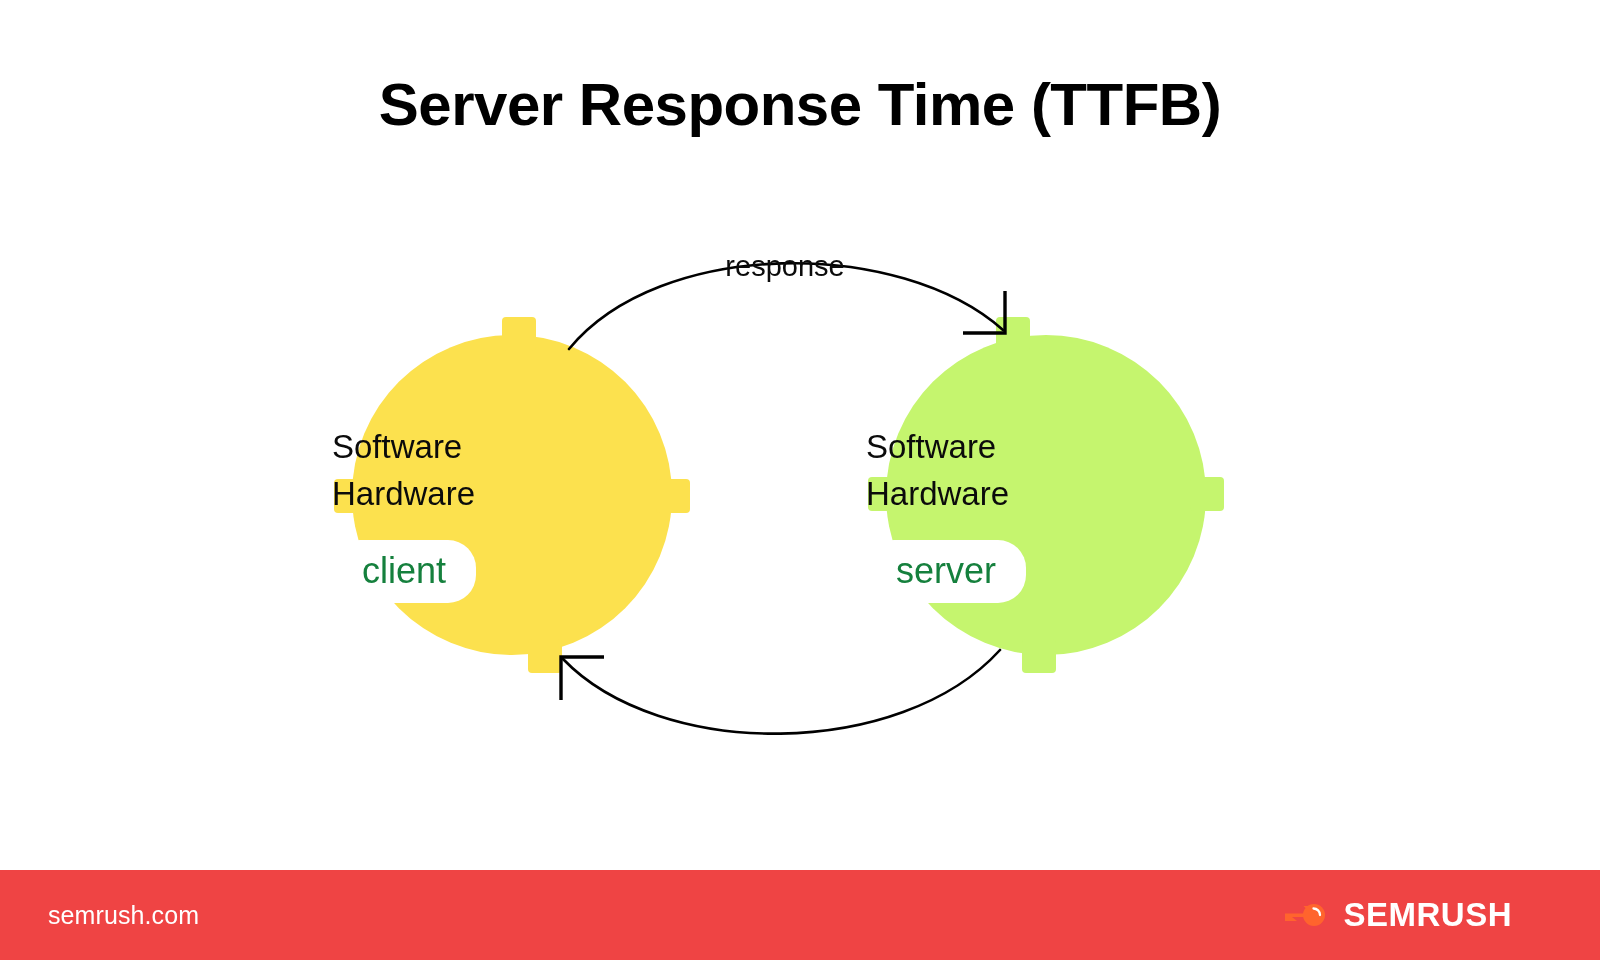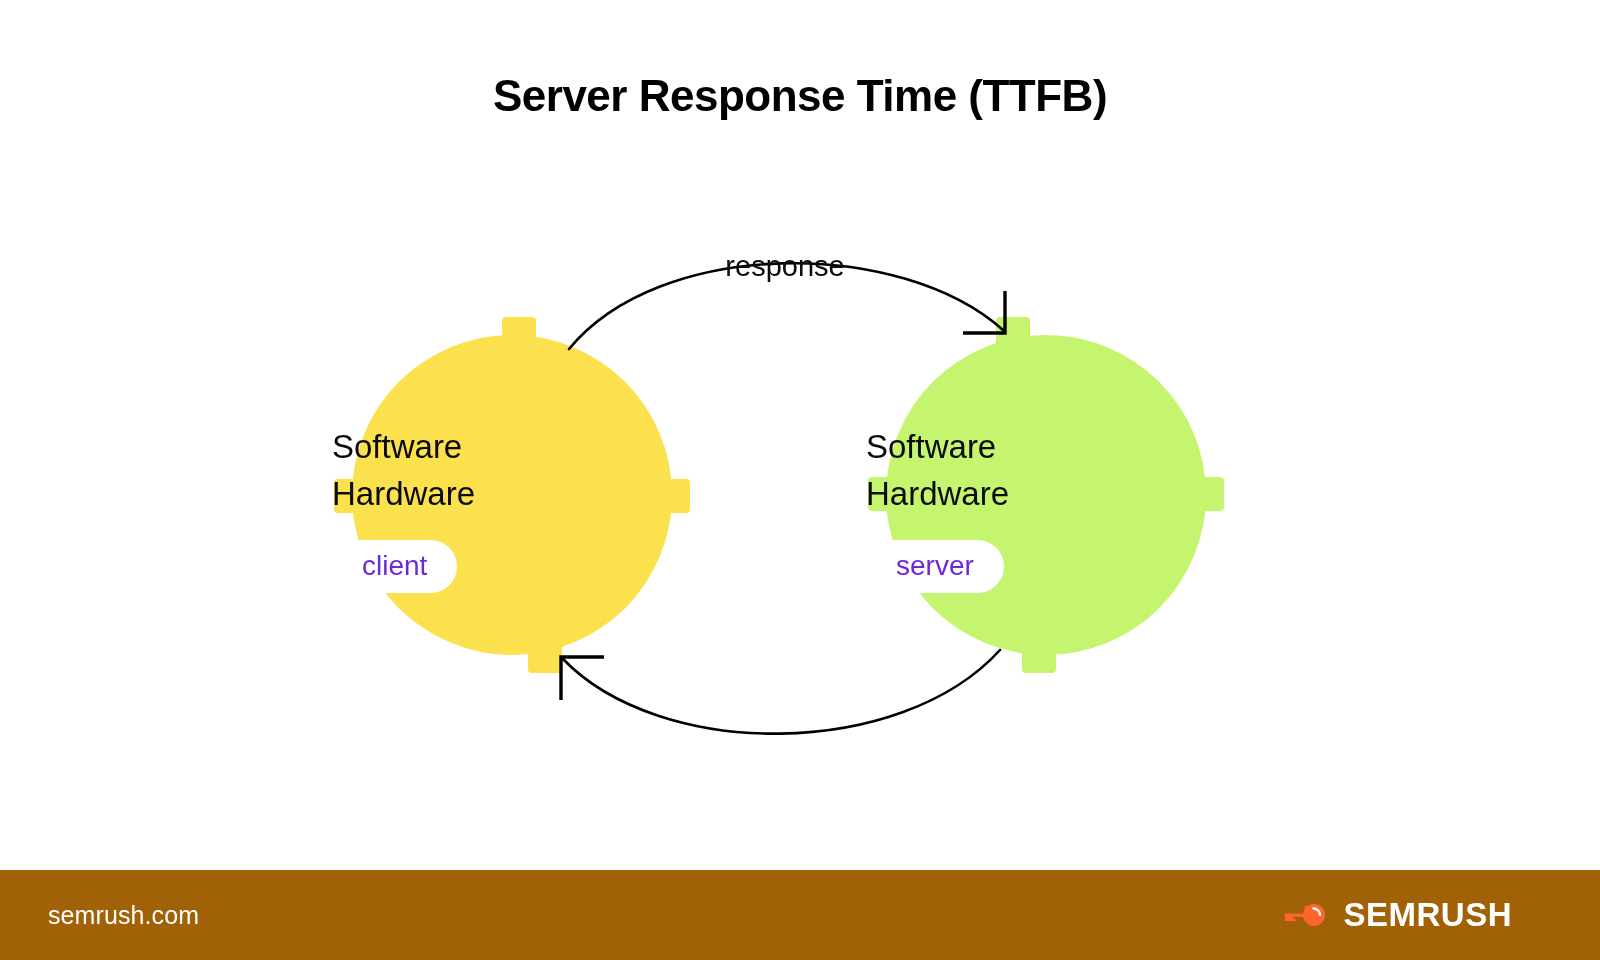--- a/index.html
+++ b/index.html
@@ -13,21 +13,21 @@
     position:relative;
     width:1600px; height:960px;
     background:#ffffff;
   }
 
   
   #page-title {
     position:absolute;
     top:72px; left:0; width:1600px;
     text-align:center;
-    font-size:44px;
+    font-size:60px;
     font-weight:bold;
     letter-spacing:-0.5px;
     color:#000000;
     line-height:1.1;
   }
 
   
   #diagram {
     position:absolute;
     top:0; left:0;
@@ -48,23 +48,23 @@
   .node-line {
     font-size:33px;
     line-height:1.42;
     color:#0b0b0b;
   }
   .node-pill {
     display:inline-block;
     background:#ffffff;
     border-radius:28px;
     padding:9px 30px 11px 30px;
-    font-size:28px;
+    font-size:36px;
     line-height:1.2;
-    color:#6d28d9;
+    color:#15803d;
   }
   #client-text { left:332px; top:424px; width:360px; }
   #server-text { left:866px; top:424px; width:360px; }
   .pill-wrap { margin-top:22px; }
 
   
   .edge-label {
     position:absolute;
     font-size:29px;
     color:#0b0b0b;
@@ -157,21 +157,21 @@
       <div class="node-line">Software</div>
       <div class="node-line">Hardware</div>
       <div class="pill-wrap">
         <span class="node-pill">server</span>
       </div>
     </div>
 
     <div class="edge-label" id="label-request">response</div>
   </div>
 
-  <div id="footer" style="background: #a16207; padding-left: 48px;">
+  <div id="footer" style="background: #ef4444; padding-left: 48px;">
     <div id="footer-url" style="color: rgb(255, 255, 255);">semrush.com</div>
 
     <div id="footer-logo">
       <svg width="48" height="34" viewBox="0 0 48 34">
         <path d="M2 15.5 L24 15.5 L24 11.5 L20.5 8 L33 8 L33 23 L22 23 L26 19 L9 19 L14 23 L2 23 Z" fill="#ff642d"></path>
         <circle cx="31" cy="17" r="11" fill="#ff642d"></circle>
         <path d="M30.5 10.5 A6.5 6.5 0 0 1 37 17" fill="none" stroke="#ffffff" stroke-width="2.3" stroke-linecap="round"></path>
       </svg>
       <span id="footer-logo-text" style="color: rgb(255, 255, 255);">SEMRUSH</span>
     </div>

